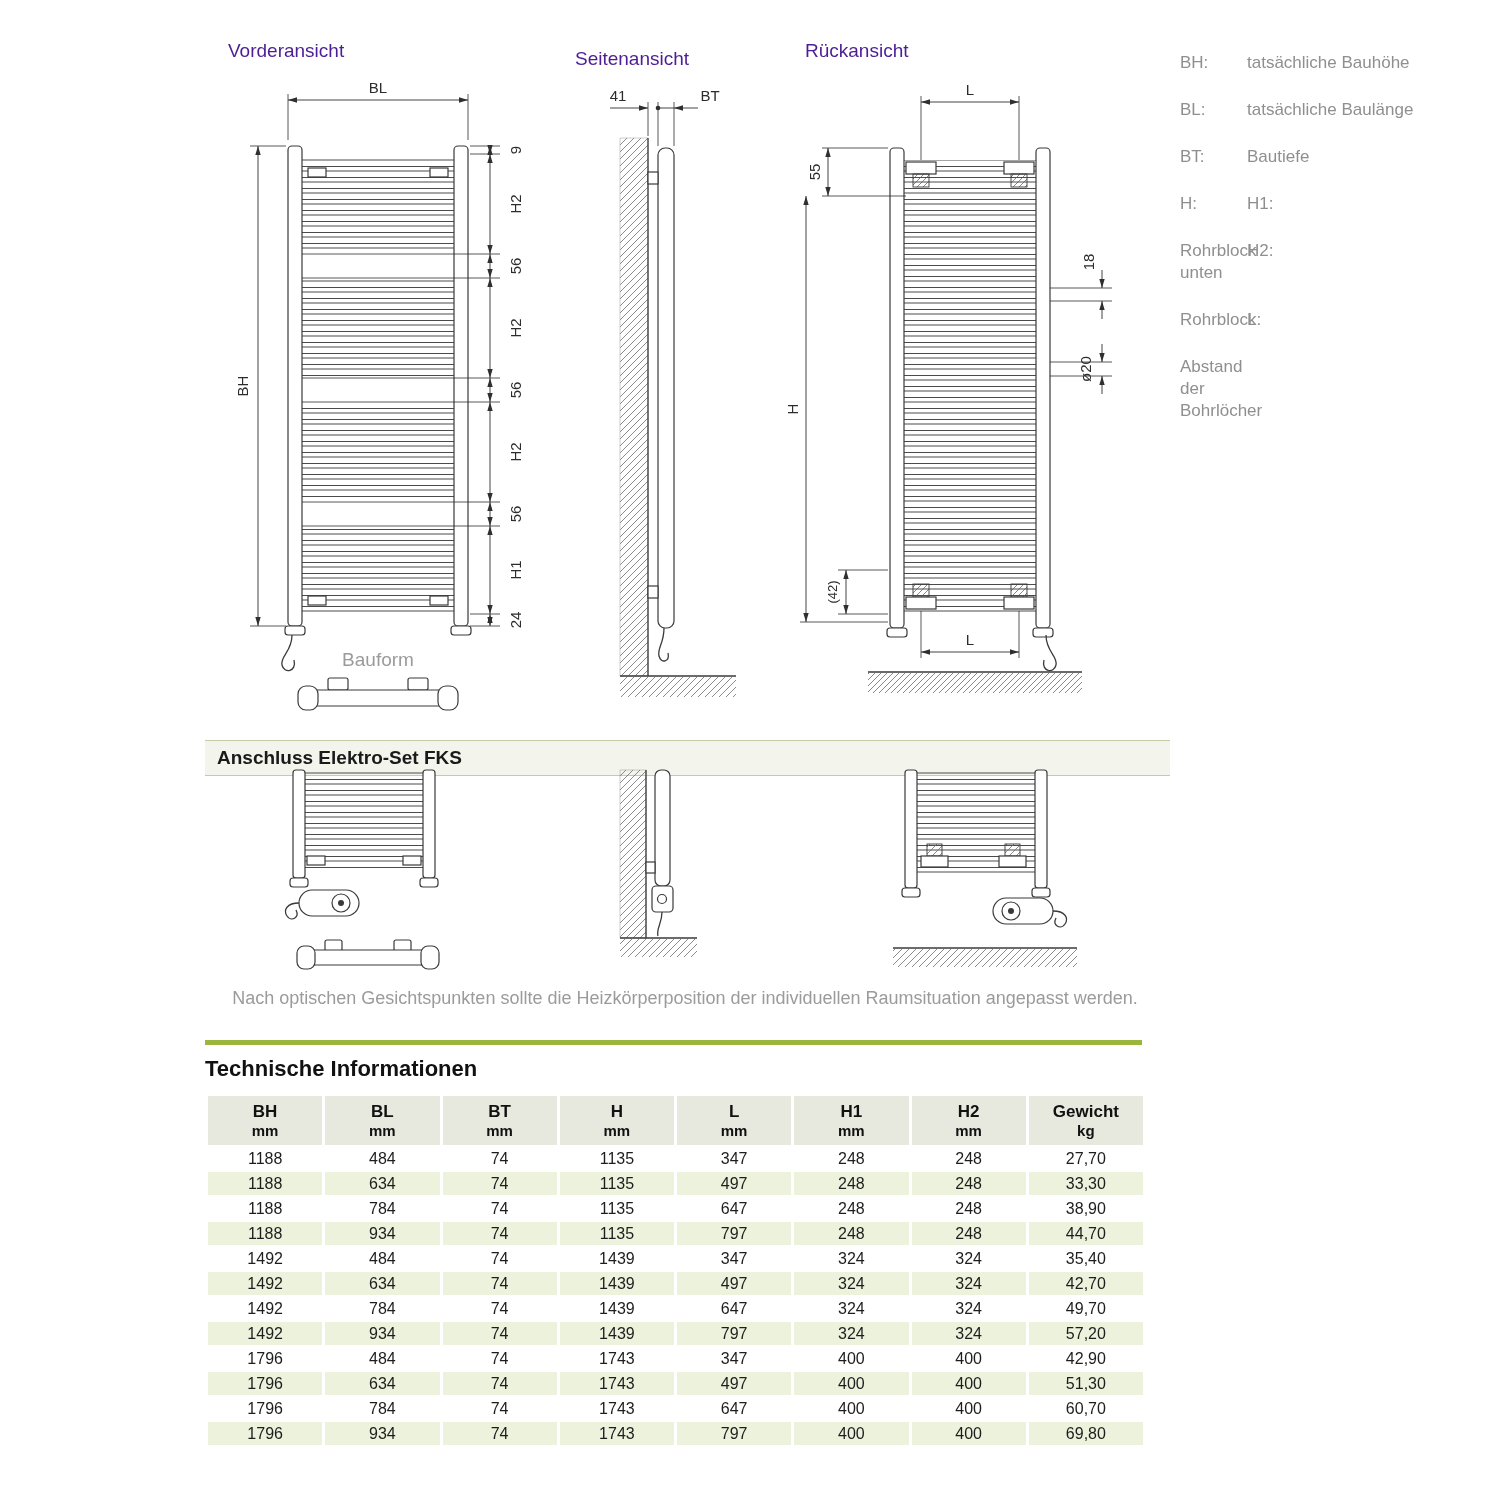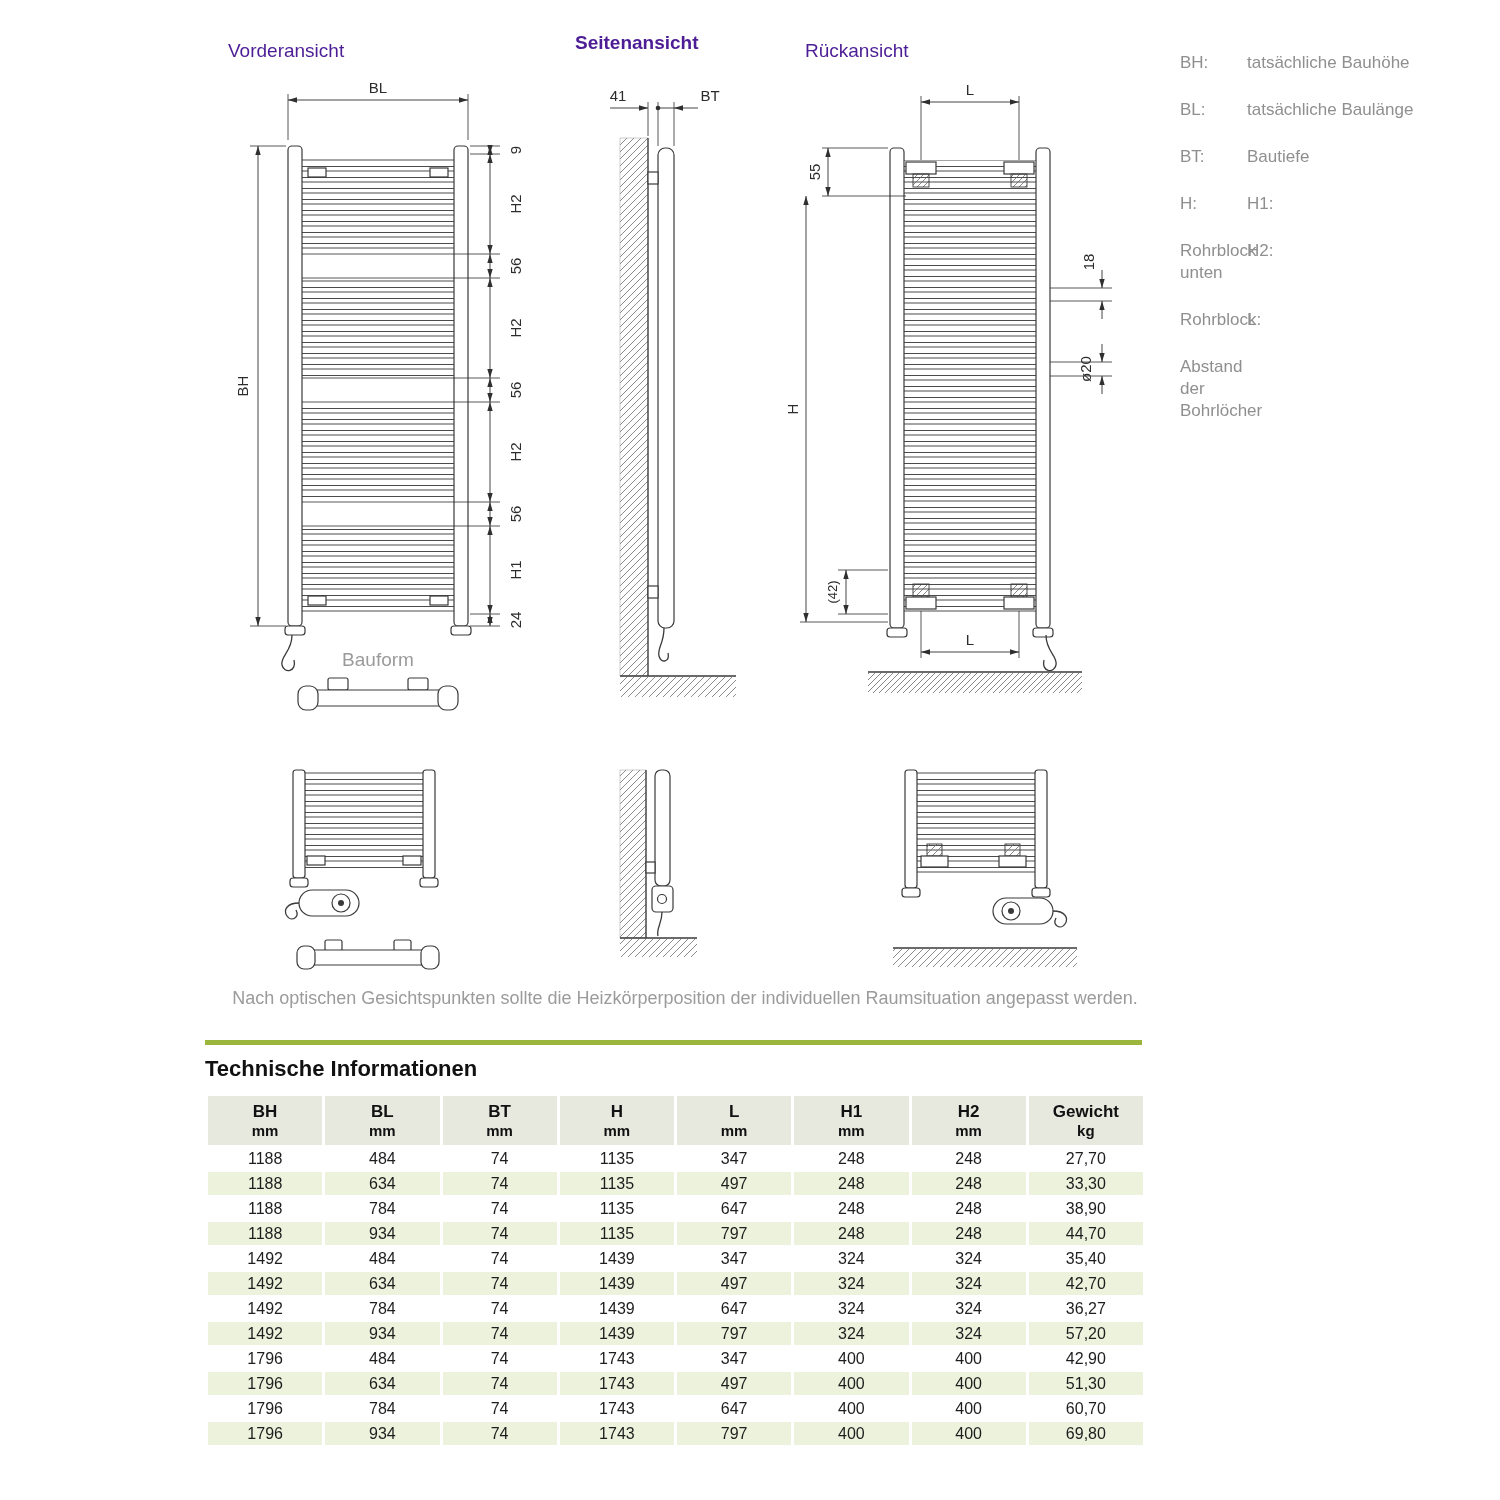--- a/index.html
+++ b/index.html
@@ -47,21 +47,21 @@
   .tech-table .col-unit  { font-weight:bold; font-size:15px; color:#111; line-height:18px; }
   .tech-table td { text-align:center; padding:3px 0 2px; color:#1d1d1d; background:#ffffff; }
   .tech-table tbody tr:nth-child(even) td { background:#edf2dd; }
 </style>
 </head>
 <body>
 
 <div class="page">
 
   <div class="abs view-title" style="left:228px;top:40px;width:280px;">Vorderansicht</div>
-  <div class="abs view-title" style="left:575px;top:32px;width:165px;font-weight:bold;">Seitenansicht</div>
+  <div class="abs view-title" style="left:575px;top:48px;width:165px;">Seitenansicht</div>
   <div class="abs view-title" style="left:805px;top:40px;width:310px;">Rückansicht</div>
 
   <svg class="drawing" style="left:228px;top:66px;" width="302" height="668" viewBox="0 0 302 668">
     <defs>
       <marker id="fm" viewBox="0 0 10 6" refX="10" refY="3" markerWidth="9" markerHeight="5.5" markerUnits="userSpaceOnUse" orient="auto-start-reverse">
         <path d="M0,0 L10,3 L0,6 Z" fill="#2f2f2f"></path>
       </marker>
       <pattern id="ftube" width="10" height="11" patternUnits="userSpaceOnUse">
         <path d="M0,1.5 H10 M0,6 H10" stroke="#4b4b4b" stroke-width="1.1" fill="none"></path>
       </pattern>
@@ -270,20 +270,23 @@
       <div class="leg-text">Bautiefe</div>
       <div class="leg-abbr">H:</div>
       <div class="leg-abbr">H1:</div>
       <div class="leg-text">Rohrblock unten</div>
       <div class="leg-abbr">H2:</div>
       <div class="leg-text">Rohrblock</div>
       <div class="leg-abbr">L:</div>
       <div class="leg-text">Abstand der Bohrlöcher</div>
     </div>
 
+  <div class="abs section-band">
+    <span>Anschluss Elektro-Set FKS</span>
+  </div>
 
   <svg class="drawing" style="left:205px;top:778px;" width="965" height="207" viewBox="0 0 965 207">
     <defs>
       <pattern id="atube" width="10" height="11" patternUnits="userSpaceOnUse">
         <path d="M0,1.5 H10 M0,6 H10" stroke="#4b4b4b" stroke-width="1.1" fill="none"></path>
       </pattern>
       <pattern id="ahatch" width="7" height="7" patternUnits="userSpaceOnUse">
         <path d="M0,7 L7,0" stroke="#6e6e6e" stroke-width="0.8" fill="none"></path>
       </pattern>
     </defs>
@@ -442,21 +445,21 @@
           <td>42,70</td>
         </tr>
         <tr>
           <td>1492</td>
           <td>784</td>
           <td>74</td>
           <td>1439</td>
           <td>647</td>
           <td>324</td>
           <td>324</td>
-          <td>36,27</td>
+          <td>49,70</td>
         </tr>
         <tr>
           <td>1492</td>
           <td>934</td>
           <td>74</td>
           <td>1439</td>
           <td>797</td>
           <td>324</td>
           <td>324</td>
           <td>57,20</td>

